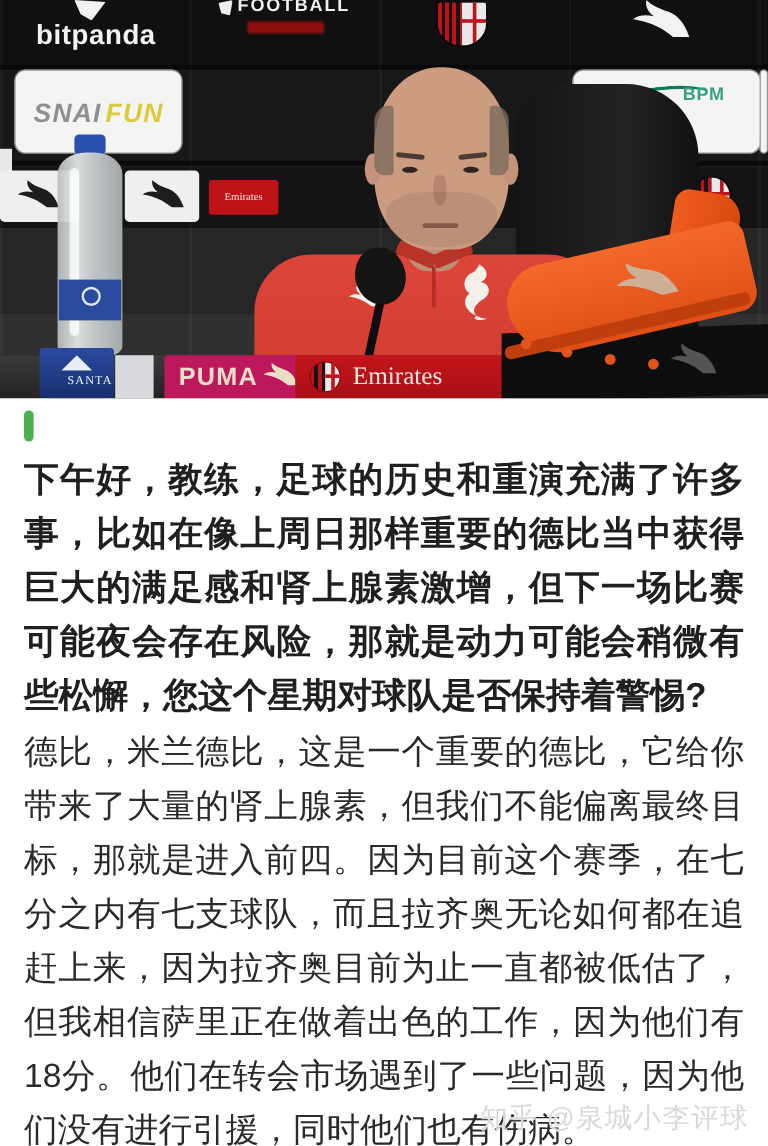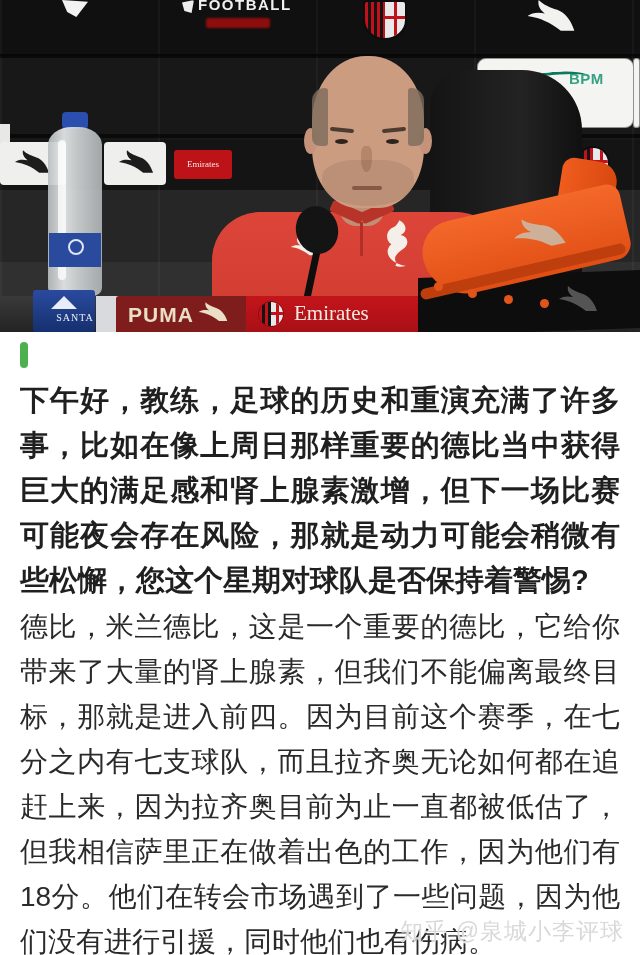--- a/index.html
+++ b/index.html
@@ -108,21 +108,21 @@
   
   .desk-base{left:0;top:296px;width:640px;height:36px;background:linear-gradient(180deg,#3a3a3a,#232323);}
   .santa-cube{left:33px;top:290px;width:62px;height:42px;background:linear-gradient(180deg,#2a4aa0,#16306e);
     border-radius:3px;}
   .santa-mtn{left:18px;top:6px;width:26px;height:13px;background:#e8edf8;
     clip-path:polygon(50% 0,100% 100%,0 100%);}
   .santa-txt{left:0;top:22px;width:84px;text-align:center;color:#eef2fb;font-size:10px;letter-spacing:1px;
     font-family:"Liberation Serif",serif;}
   .bg-bits{left:96px;top:296px;width:32px;height:36px;background:#d8dade;
     color:#3a55a8;font-size:13px;font-weight:700;line-height:36px;text-align:center;overflow:hidden;}
-  .puma-desk{left:116px;top:296px;width:140px;height:36px;background:#7f1d1d;border-radius:3px 3px 0 0;}
+  .puma-desk{left:137px;top:296px;width:140px;height:36px;background:#be185d;border-radius:3px 3px 0 0;}
   .puma-desk-txt{left:12px;top:7px;font-size:21px;font-weight:800;color:#eadfc6;letter-spacing:1px;}
   .puma-desk-cat{left:82px;top:6px;width:30px;height:20px;}
   .emirates-desk{left:246px;top:296px;width:186px;height:36px;background:linear-gradient(180deg,#c3151b,#a91016);}
   .milan-badge{left:12px;top:5px;width:26px;height:26px;border-radius:50%;overflow:hidden;border:1px solid #7e0c10;}
   .emirates-desk-txt{left:48px;top:5px;font-size:21px;color:#f3e9df;font-family:"Liberation Serif",serif;}
   .boot-stand{left:418px;top:274px;width:222px;height:58px;background:#0d0d0d;transform:skewY(-2deg);}
   .stand-cat{left:558px;top:286px;width:40px;height:26px;opacity:.5;}
 
   
   .boot{left:420px;top:158px;width:220px;height:150px;}
@@ -153,36 +153,41 @@
 <body>
 
 <div id="screen">
 
   <div class="photo">
     <div class="backdrop"></div>
     <div class="seamH" style="top:54px"></div>
     <div class="seamH" style="top:134px"></div>
 
     <div class="bitpanda-mark"></div>
+    <div class="bitpanda">bitpanda</div>
     <div class="football-mark"></div>
     <div class="football">FOOTBALL</div>
     <div class="football-sub"></div>
     <div class="milan-shield">
       <div class="ms-left"></div>
       <div class="ms-right">
         <div class="cross-v"></div>
         <div class="cross-h"></div>
       </div>
     </div>
     <div class="puma-top">
       <svg viewBox="0 0 40 26">
           <path fill="#f2f2f0" d="M39 25 C36 16 31 10 25 8 C19 6 14 4 10 0 C9 4 11 8 15 11 C10 10 5 10 1 13 C7 14 11 15 15 17 C20 19 24 22 28 25 Z"></path>
         </svg>
     </div>
 
+    <div class="panelB p-snai">
+      <span class="snai-txt">SNAI</span>
+      <span class="fun-txt">FUN</span>
+    </div>
     <div class="panelB p-banco">
       <div class="banco-swoosh"></div>
       <span class="banco-txt">BANCO</span>
       <span class="bpm-txt">BPM</span>
     </div>
     <div class="panelB p-sliver"></div>
 
     <div class="left-white-sliver"></div>
     <div class="left-red-sliver"></div>
     <div class="panelC pc-a">

